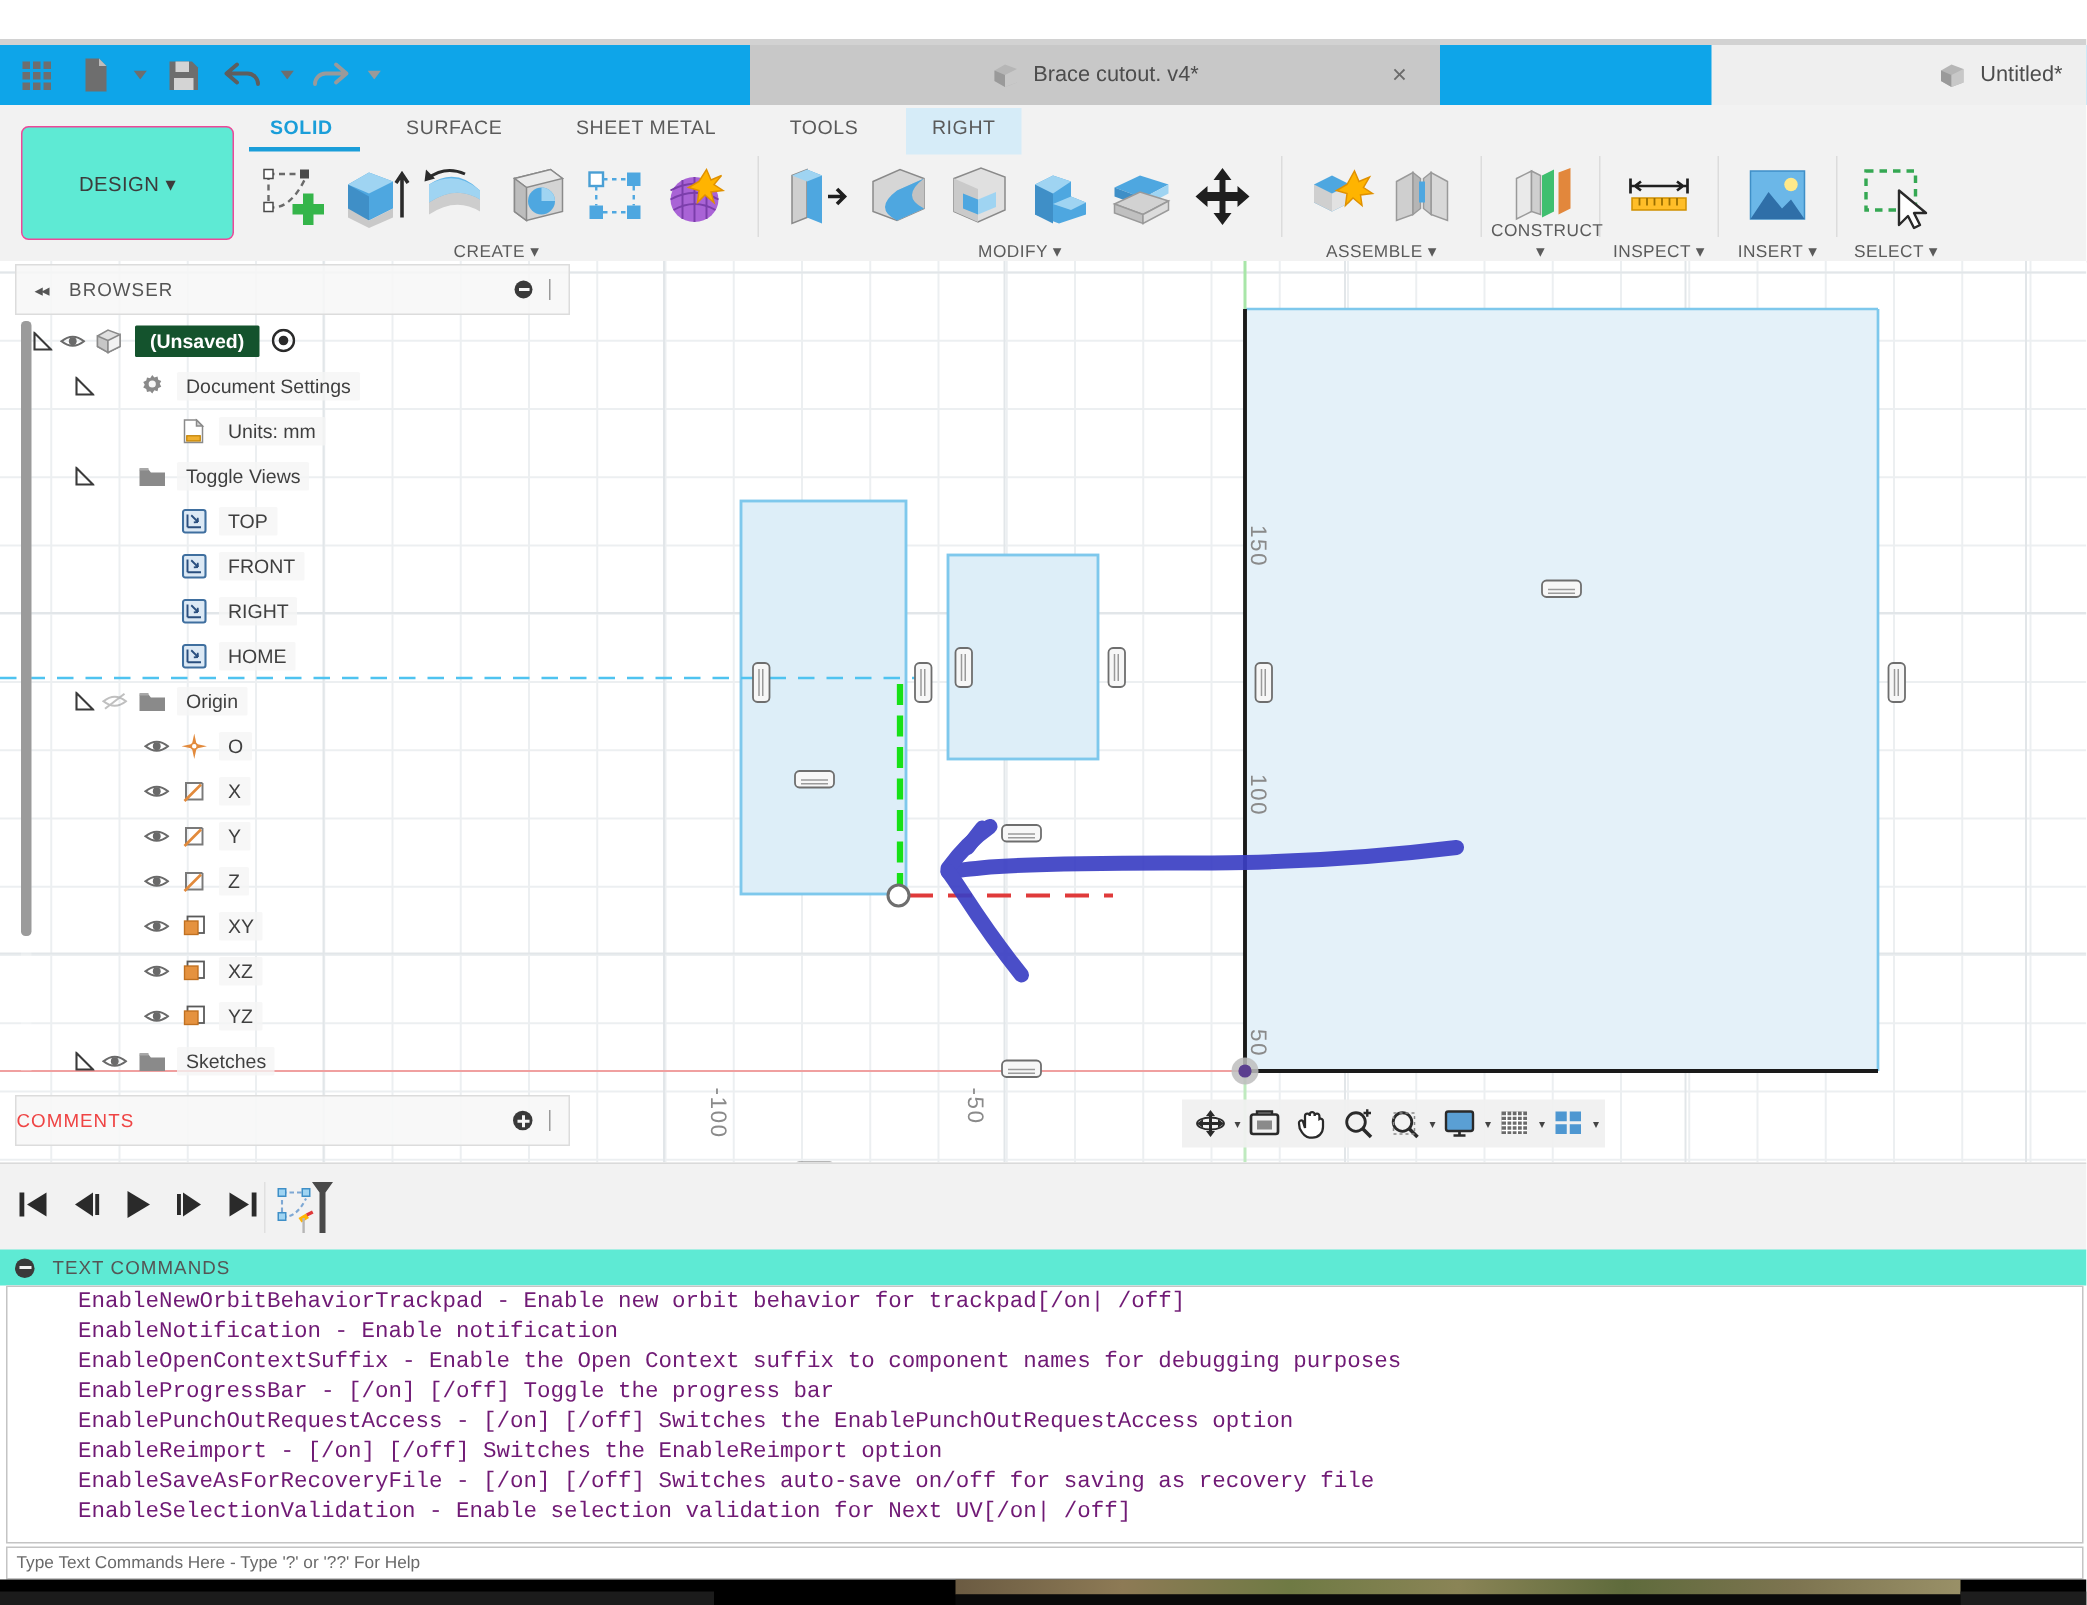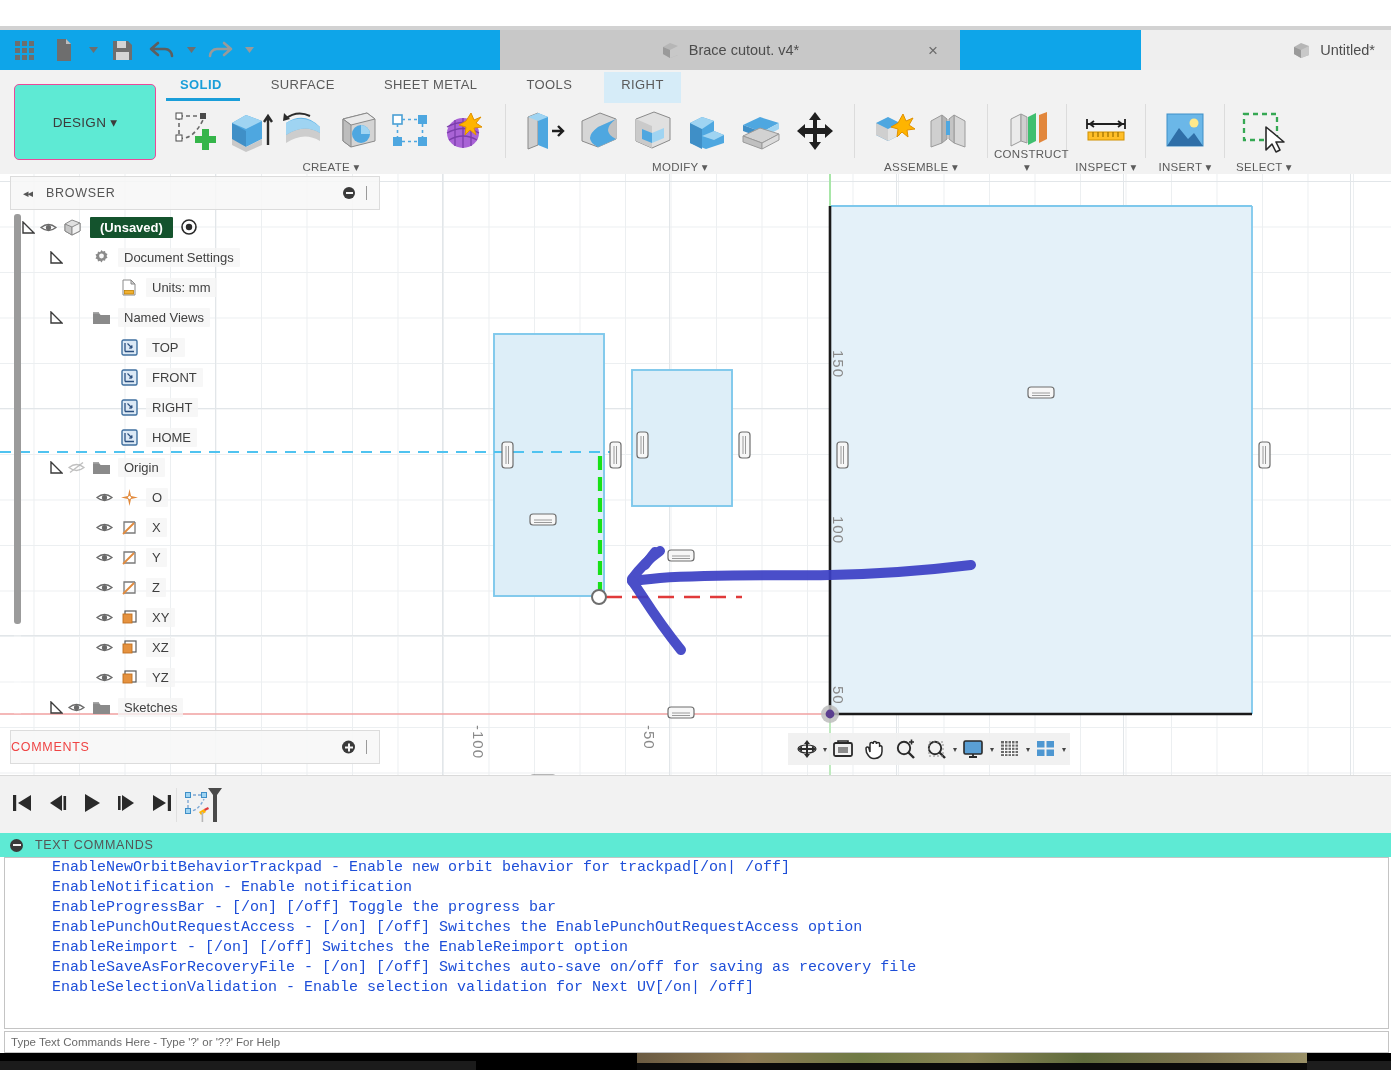--- a/index.html
+++ b/index.html
@@ -124,21 +124,21 @@
   .tlbtns{position:absolute;left:10px;top:10px;height:38px;display:flex;align-items:center;gap:11px;}
   .tlsep{position:absolute;left:176px;top:12px;width:1px;height:34px;background:#e0e0e0;}
 
   
   .txhdr{position:absolute;left:0;top:833px;width:1391px;height:24px;background:#5eead4;display:flex;align-items:center;}
   .txhdr .dot{margin-left:10px;width:13px;height:13px;border-radius:50%;background:#3a3a3a;position:relative;}
   .txhdr .dot:after{content:"";position:absolute;left:2.5px;top:5.5px;width:8px;height:2px;background:#f2f2f2;}
   .txhdr .tlabel{margin-left:12px;font-size:12.5px;color:#555;letter-spacing:.7px;}
   .txbody{position:absolute;left:4px;top:857px;width:1383px;height:170px;background:#ffffff;
       border:1px solid #c4c4c4;overflow:hidden;}
-  .txline{font-family:"Liberation Mono", monospace;font-size:15px;color:#1d4ed8;
+  .txline{font-family:"Liberation Mono", monospace;font-size:15px;color:#701a75;
       white-space:pre;padding-left:47px;line-height:20px;}
   .txinput{position:absolute;left:4px;top:1031px;width:1383px;height:20px;background:#fff;
       border:1px solid #c4c4c4;display:flex;align-items:center;}
   .txinput span{font-size:11.5px;color:#6a6a6a;padding-left:6px;}
 
   
   .desktop{position:absolute;left:0;top:1053px;width:1391px;height:17px;background:#000;}
   .taskbar{position:absolute;left:0;top:1061px;width:476px;height:9px;background:#1b1b1b;}
   .photo{position:absolute;left:637px;top:1053px;width:670px;height:10px;
       background:linear-gradient(90deg,#6b5b42,#8d7a55,#6f7a44,#8a8456,#5f6b3c,#7d7450,#999067);}
@@ -604,21 +604,21 @@
         <svg class="arrow" width="13" height="13" viewBox="0 0 13 13">
           <path d="M1 1 L1 12 L12 12 Z" fill="none" stroke="#3a3a3a" stroke-width="1.4"></path>
         </svg>
         <span class="eye"></span>
         <span class="ticon">
           <svg width="19" height="15" viewBox="0 0 19 15">
             <path d="M1 3 h6 l1.6 2 H18 v9 H1z" fill="#8a8a8a"></path>
             <path d="M1 2 h6 v1.6 H1z" fill="#a8a8a8"></path>
           </svg>
         </span>
-        <span class="lbl">Named Views</span>
+        <span class="lbl">Toggle Views</span>
       </div>
       <div class="trow">
         <span style="display:inline-block;width:68px"></span>
         <span class="arrow"></span>
         <span class="eye"></span>
         <span class="ticon">
           <svg width="17" height="17" viewBox="0 0 17 17">
             <rect x="1" y="1" width="15" height="15" rx="1.5" fill="#dce9f5" stroke="#3f6f9f" stroke-width="1.4"></rect>
             <path d="M4 12.5 V4 M4 12.5 H13" stroke="#2a4f7f" stroke-width="1.3" fill="none"></path>
             <path d="M6.5 4.5 L11 9 M11 9 L8.2 9.2 M11 9 L10.8 6.2" stroke="#2a4f7f" stroke-width="1.2" fill="none"></path>
@@ -924,20 +924,21 @@
     </span>
   </div>
 
   <div class="txhdr">
     <span class="dot"></span>
     <span class="tlabel">TEXT COMMANDS</span>
   </div>
   <div class="txbody" id="txbody">
       <div class="txline">EnableNewOrbitBehaviorTrackpad - Enable new orbit behavior for trackpad[/on| /off]</div>
       <div class="txline">EnableNotification - Enable notification</div>
+      <div class="txline">EnableOpenContextSuffix - Enable the Open Context suffix to component names for debugging purposes</div>
       <div class="txline">EnableProgressBar - [/on] [/off] Toggle the progress bar</div>
       <div class="txline">EnablePunchOutRequestAccess - [/on] [/off] Switches the EnablePunchOutRequestAccess option</div>
       <div class="txline">EnableReimport - [/on] [/off] Switches the EnableReimport option</div>
       <div class="txline">EnableSaveAsForRecoveryFile - [/on] [/off] Switches auto-save on/off for saving as recovery file</div>
       <div class="txline">EnableSelectionValidation - Enable selection validation for Next UV[/on| /off]</div>
     </div>
   <div class="txinput">
     <span>Type Text Commands Here - Type '?' or '??' For Help</span>
   </div>
 

